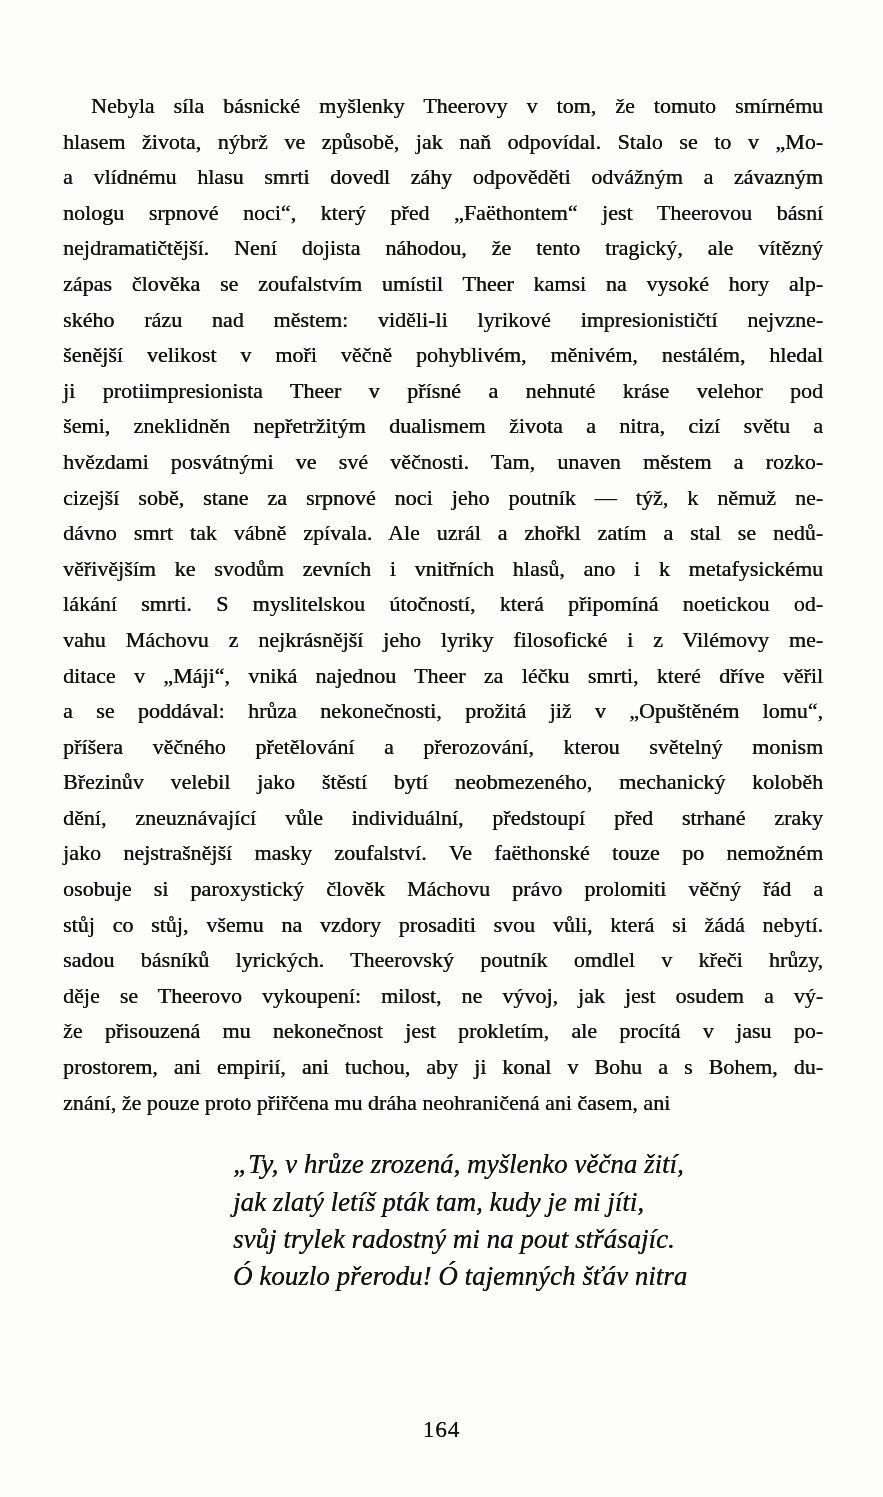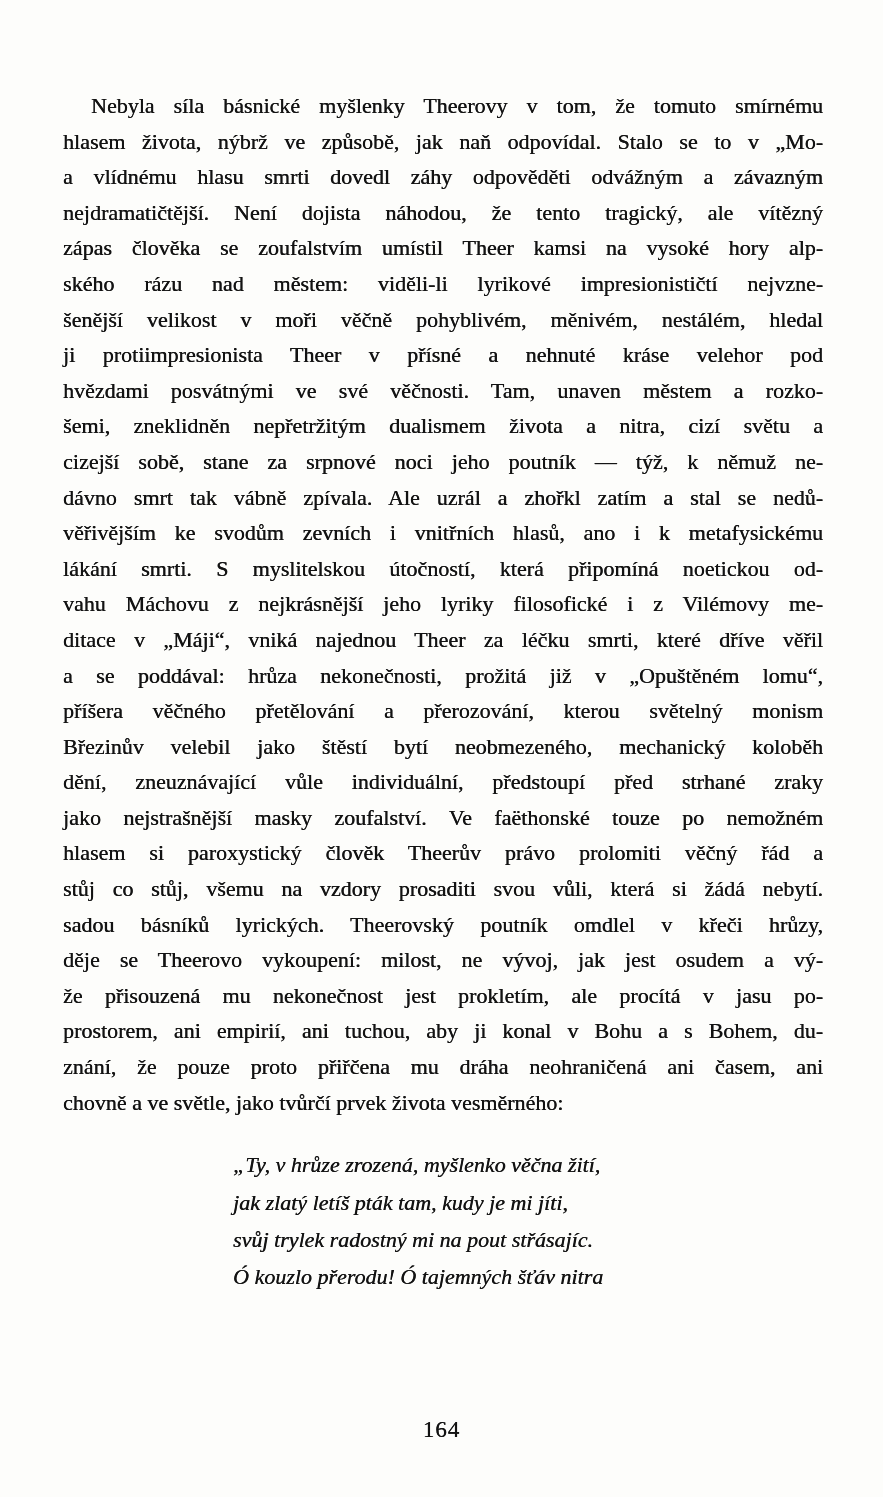--- a/index.html
+++ b/index.html
@@ -39,21 +39,21 @@
   .para .line:first-child {
     text-indent: 28px;
   }
   .para .line:last-child {
     text-align-last: left;
   }
   .verse {
     margin-top: 26px;
     margin-left: 170px;
     font-style: italic;
-    font-size: 22px;
+    font-size: 27px;
     line-height: 37.4px;
     text-shadow: 0.35px 0 0 currentColor;
   }
   .page-number {
     position: absolute;
     left: 0;
     top: 1375px;
     width: 883px;
     text-align: center;
     font-size: 23px;
@@ -64,46 +64,46 @@
 </style>
 </head>
 <body>
 
 <div class="page">
   <div class="text-block">
     <div class="para">
         <div class="line">Nebyla síla básnické myšlenky Theerovy v tom, že tomuto smírnému</div>
         <div class="line">hlasem života, nýbrž ve způsobě, jak naň odpovídal. Stalo se to v „Mo-</div>
         <div class="line">a vlídnému hlasu smrti dovedl záhy odpověděti odvážným a závazným</div>
+        <div class="line">nologu srpnové noci“, který před „Faëthontem“ jest Theerovou básní</div>
         <div class="line">nejdramatičtější. Není dojista náhodou, že tento tragický, ale vítězný</div>
         <div class="line">zápas člověka se zoufalstvím umístil Theer kamsi na vysoké hory alp-</div>
         <div class="line">ského rázu nad městem: viděli-li lyrikové impresionističtí nejvzne-</div>
         <div class="line">šenější velikost v moři věčně pohyblivém, měnivém, nestálém, hledal</div>
         <div class="line">ji protiimpresionista Theer v přísné a nehnuté kráse velehor pod</div>
+        <div class="line">šemi, zneklidněn nepřetržitým dualismem života a nitra, cizí světu a</div>
         <div class="line">hvězdami posvátnými ve své věčnosti. Tam, unaven městem a rozko-</div>
-        <div class="line">šemi, zneklidněn nepřetržitým dualismem života a nitra, cizí světu a</div>
         <div class="line">cizejší sobě, stane za srpnové noci jeho poutník — týž, k němuž ne-</div>
         <div class="line">dávno smrt tak vábně zpívala. Ale uzrál a zhořkl zatím a stal se nedů-</div>
         <div class="line">věřivějším ke svodům zevních i vnitřních hlasů, ano i k metafysickému</div>
         <div class="line">lákání smrti. S myslitelskou útočností, která připomíná noetickou od-</div>
         <div class="line">vahu Máchovu z nejkrásnější jeho lyriky filosofické i z Vilémovy me-</div>
         <div class="line">ditace v „Máji“, vniká najednou Theer za léčku smrti, které dříve věřil</div>
         <div class="line">a se poddával: hrůza nekonečnosti, prožitá již v „Opuštěném lomu“,</div>
         <div class="line">příšera věčného přetělování a přerozování, kterou světelný monism</div>
         <div class="line">Březinův velebil jako štěstí bytí neobmezeného, mechanický koloběh</div>
         <div class="line">dění, zneuznávající vůle individuální, předstoupí před strhané zraky</div>
         <div class="line">jako nejstrašnější masky zoufalství. Ve faëthonské touze po nemožném</div>
-        <div class="line">hlasem si paroxystický člověk Theerův právo prolomiti věčný řád a</div>
+        <div class="line">osobuje si paroxystický člověk Máchovu právo prolomiti věčný řád a</div>
         <div class="line">stůj co stůj, všemu na vzdory prosaditi svou vůli, která si žádá nebytí.</div>
         <div class="line">sadou básníků lyrických. Theerovský poutník omdlel v křeči hrůzy,</div>
         <div class="line">děje se Theerovo vykoupení: milost, ne vývoj, jak jest osudem a vý-</div>
         <div class="line">že přisouzená mu nekonečnost jest prokletím, ale procítá v jasu po-</div>
         <div class="line">prostorem, ani empirií, ani tuchou, aby ji konal v Bohu a s Bohem, du-</div>
         <div class="line">znání, že pouze proto přiřčena mu dráha neohraničená ani časem, ani</div>
-        <div class="line">chovně a ve světle, jako tvůrčí prvek života vesměrného:</div>
       </div>
     <div class="verse">
         <div class="line">„Ty, v hrůze zrozená, myšlenko věčna žití,</div>
         <div class="line">jak zlatý letíš pták tam, kudy je mi jíti,</div>
         <div class="line">svůj trylek radostný mi na pout střásajíc.</div>
         <div class="line">Ó kouzlo přerodu! Ó tajemných šťáv nitra</div>
       </div>
   </div>
   <div class="page-number">164</div>
 </div>

